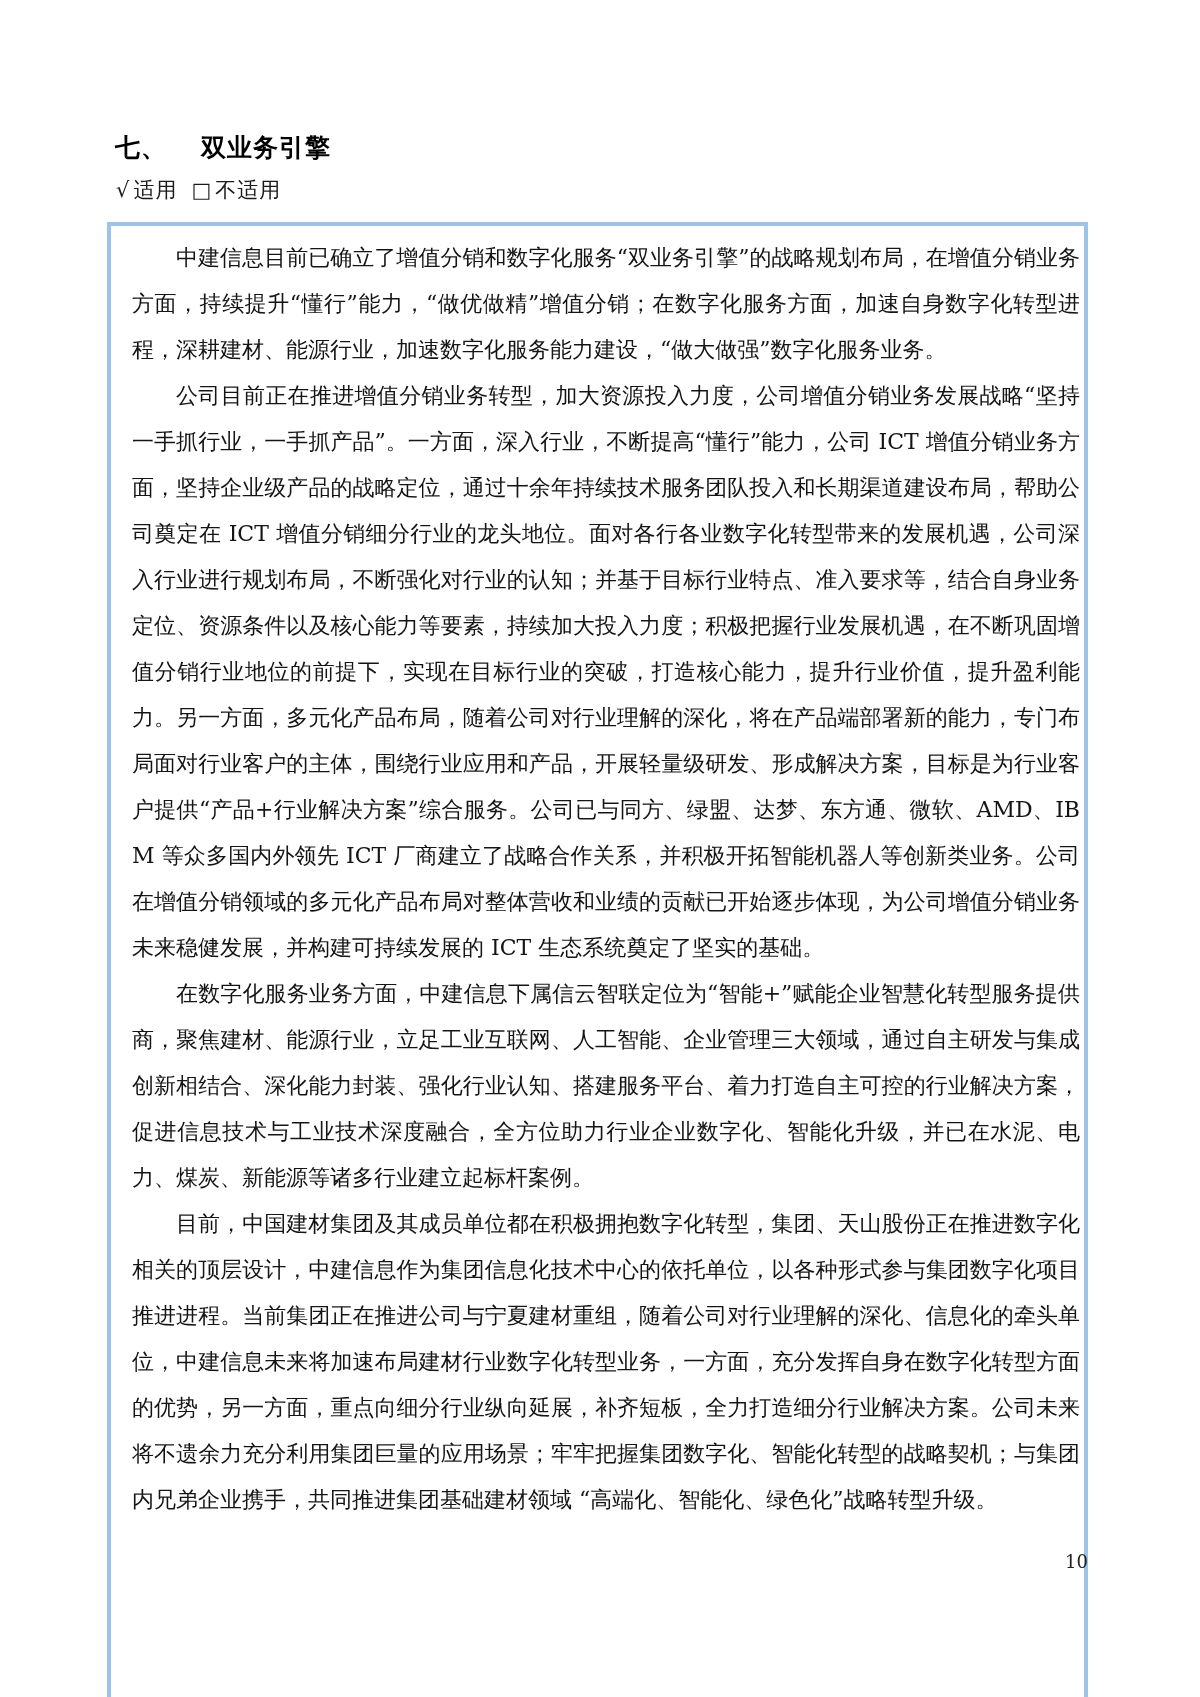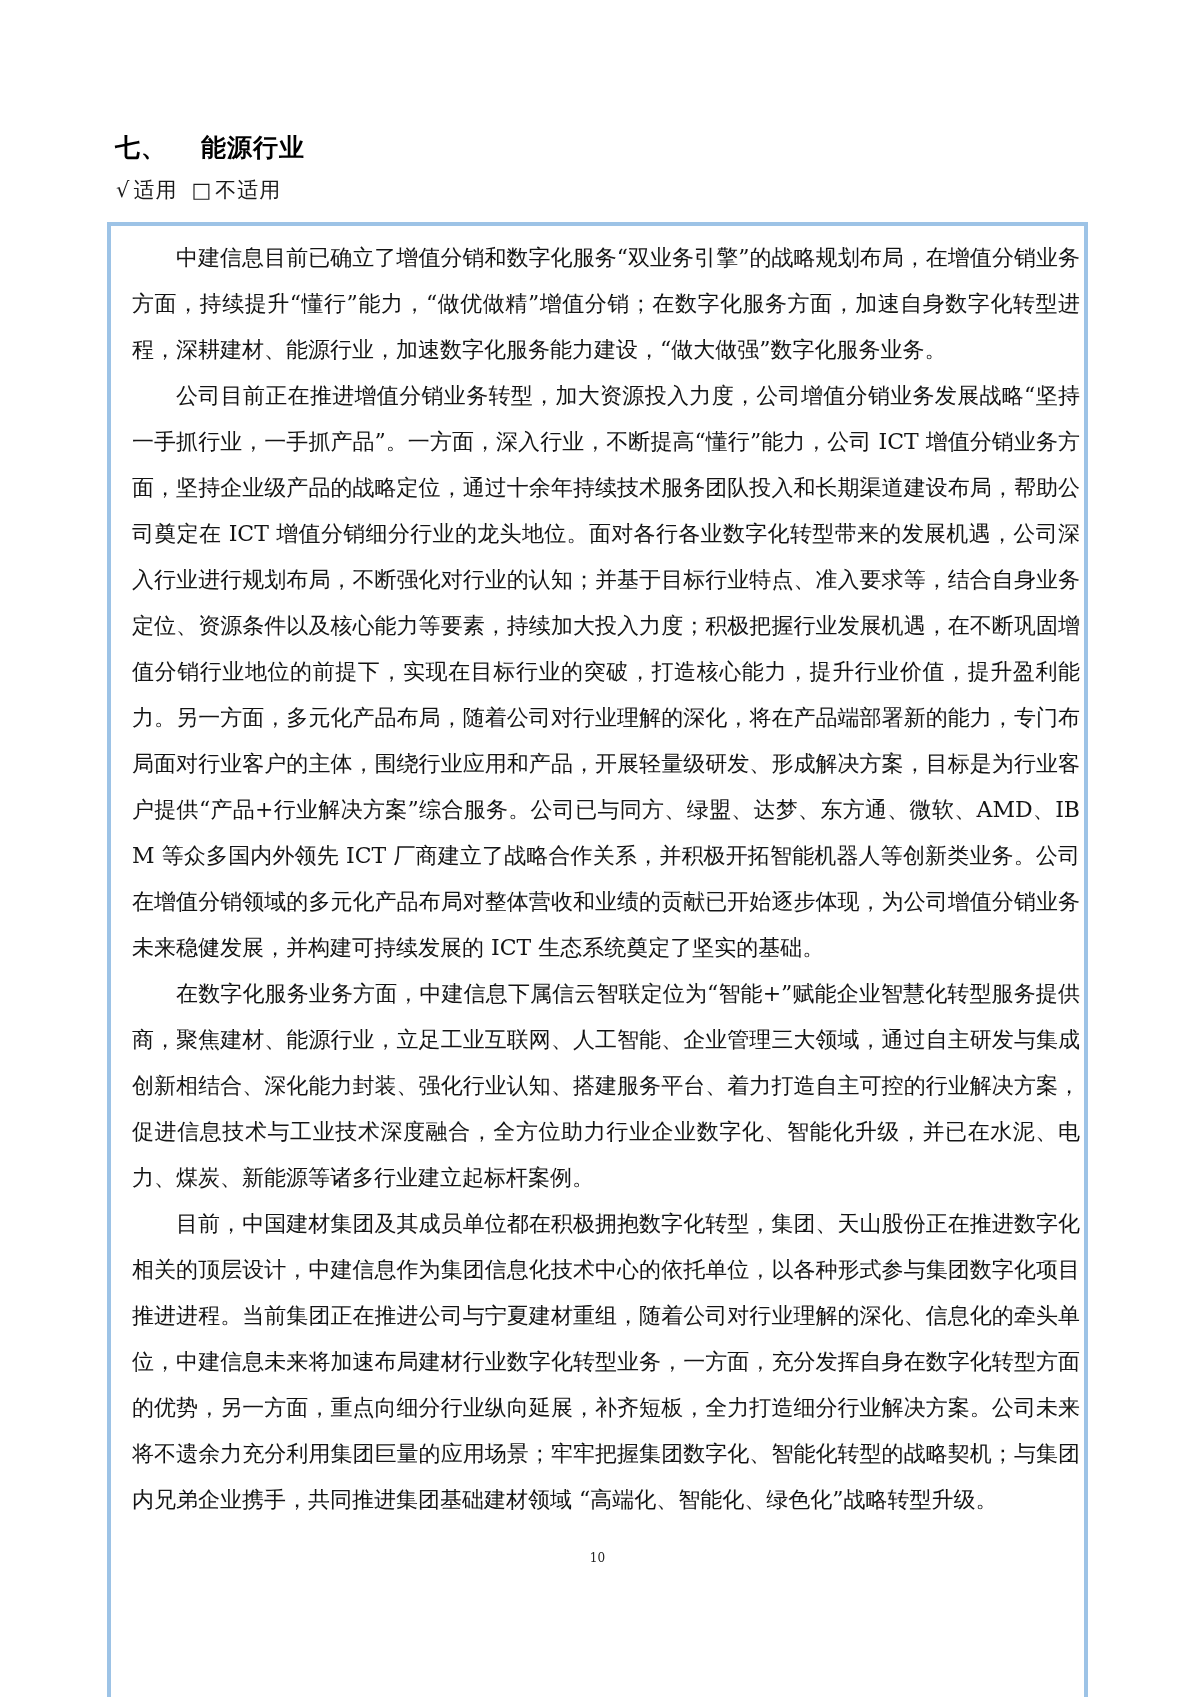--- a/index.html
+++ b/index.html
@@ -68,33 +68,33 @@
     margin: 0;
     padding: 0;
     text-indent: 2em;
     word-break: break-all;
   }
   .page-footer {
     position: absolute;
     top: 1551px;
     left: 107px;
     width: 981px;
-    text-align: center;
-    font-size: 12px;
+    text-align: right;
+    font-size: 18px;
     color: #222222;
   }
 </style>
 </head>
 <body>
 
 <div class="page">
 
   <div class="section-heading">
     <span>七、</span>
-    <span>能源行业</span>
+    <span>双业务引擎</span>
   </div>
 
   <div class="applicability">
     <span class="group">
       <span class="mark">√</span>
       <span>适用</span>
     </span>
     <span class="group">
       <span class="mark">□</span>
       <span>不适用</span>

